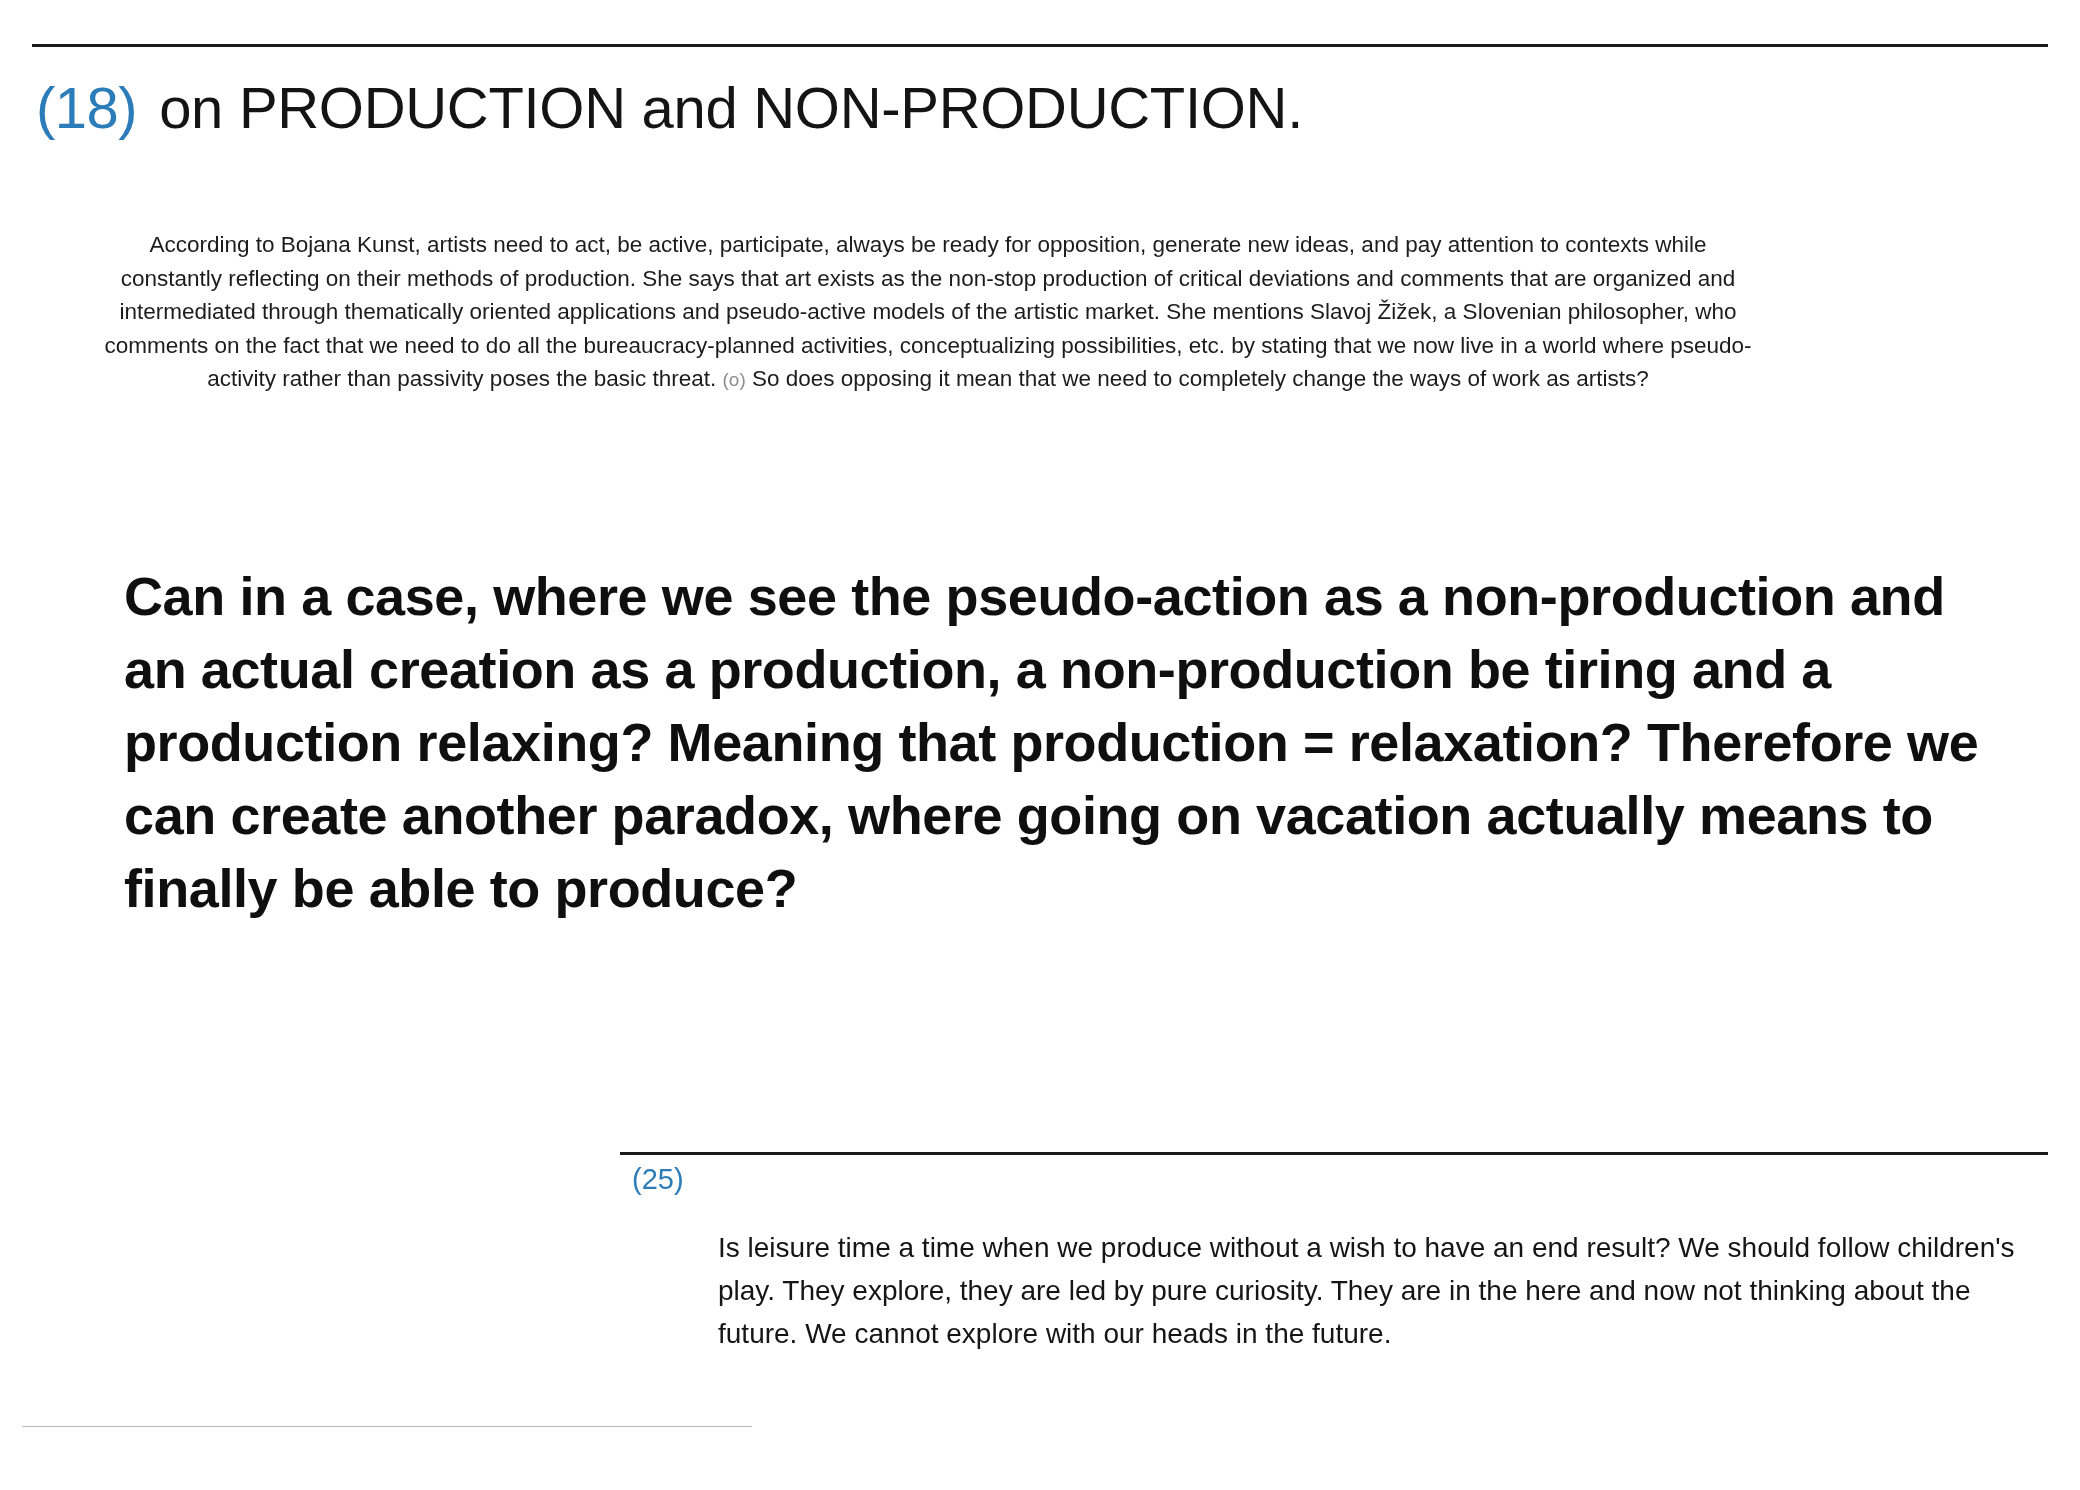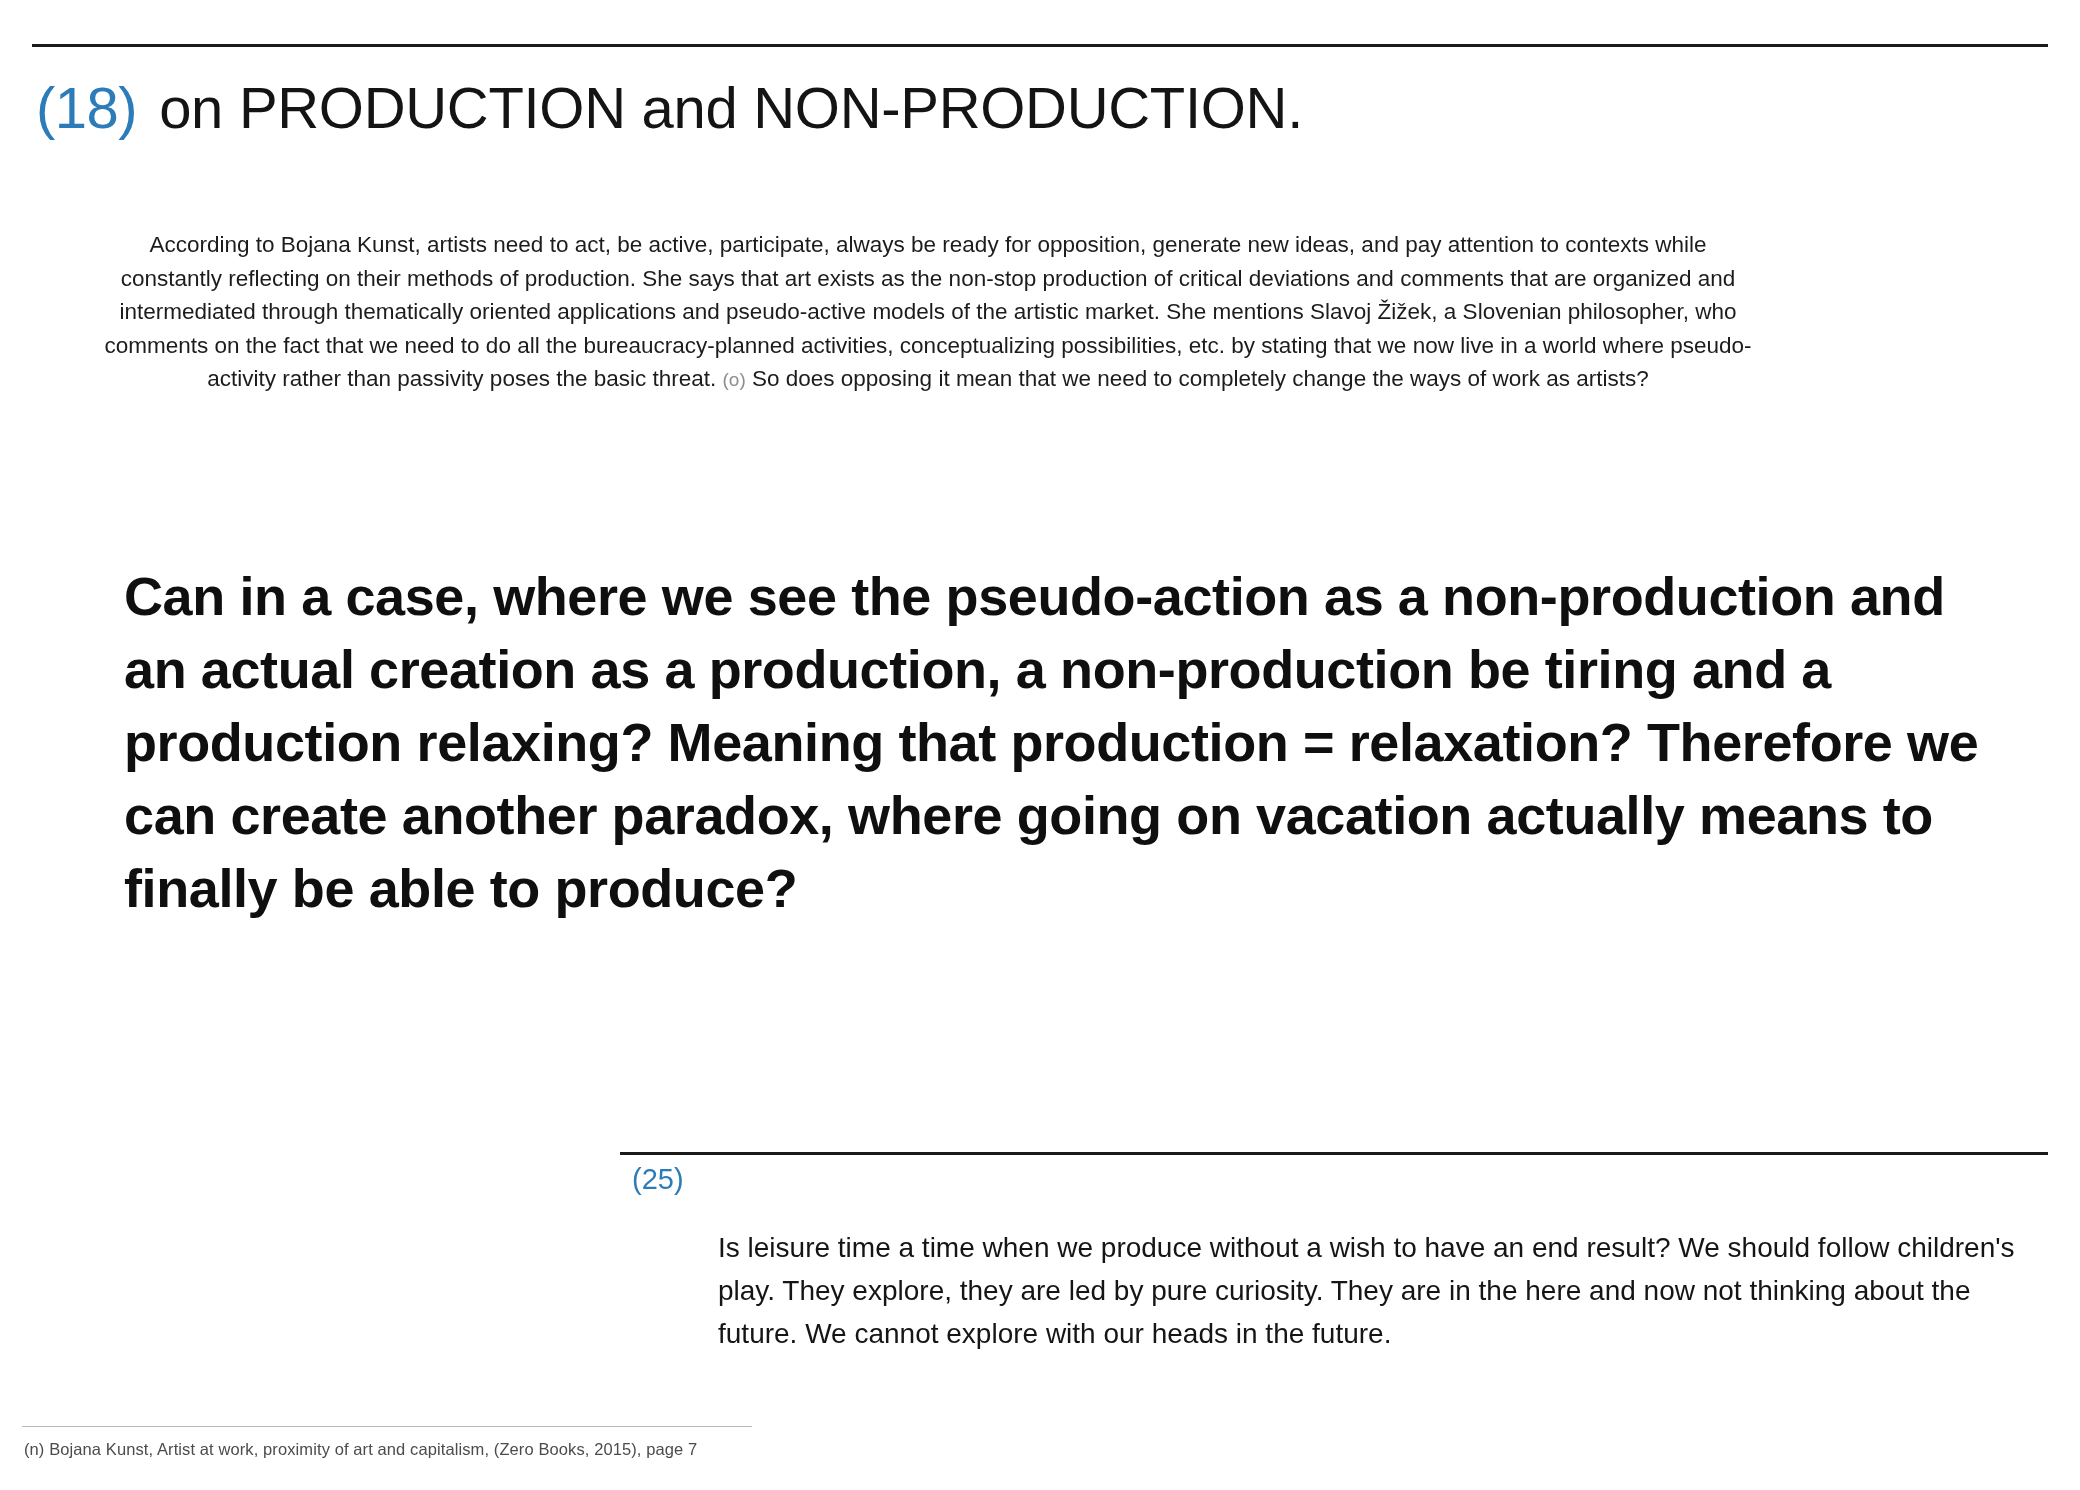--- a/index.html
+++ b/index.html
@@ -146,15 +146,14 @@
     <span>According to Bojana Kunst, artists need to act, be active, participate, always be ready for opposition, generate new ideas, and pay attention to contexts while constantly reflecting on their methods of production. She says that art exists as the non-stop production of critical deviations and comments that are organized and intermediated through thematically oriented applications and pseudo-active models of the artistic market. She mentions Slavoj Žižek, a Slovenian philosopher, who comments on the fact that we need to do all the bureaucracy-planned activities, conceptualizing possibilities, etc. by stating that we now live in a world where pseudo-activity rather than passivity poses the basic threat. </span><span class="ref">(o)</span><span> So does opposing it mean that we need to completely change the ways of work as artists?</span>
   </div>
 
   <div class="bigquote">Can in a case, where we see the pseudo-action as a non-production and an actual creation as a production, a non-production be tiring and a production relaxing? Meaning that production = relaxation? Therefore we can create another paradox, where going on vacation actually means to finally be able to produce?</div>
 
   <div class="note-rule"></div>
   <div class="note-num">(25)</div>
   <div class="note-body">Is leisure time a time when we produce without a wish to have an end result? We should follow children's play. They explore, they are led by pure curiosity. They are in the here and now not thinking about the future. We cannot explore with our heads in the future.</div>
 
   <div class="footnote-rule"></div>
-  <div class="footnote">(n) Bojana Kunst, Artist at work, proximity of art and capitalism, (Zero Books, 2015), page 7</div>
 
 </div>
 
 </body></html>

